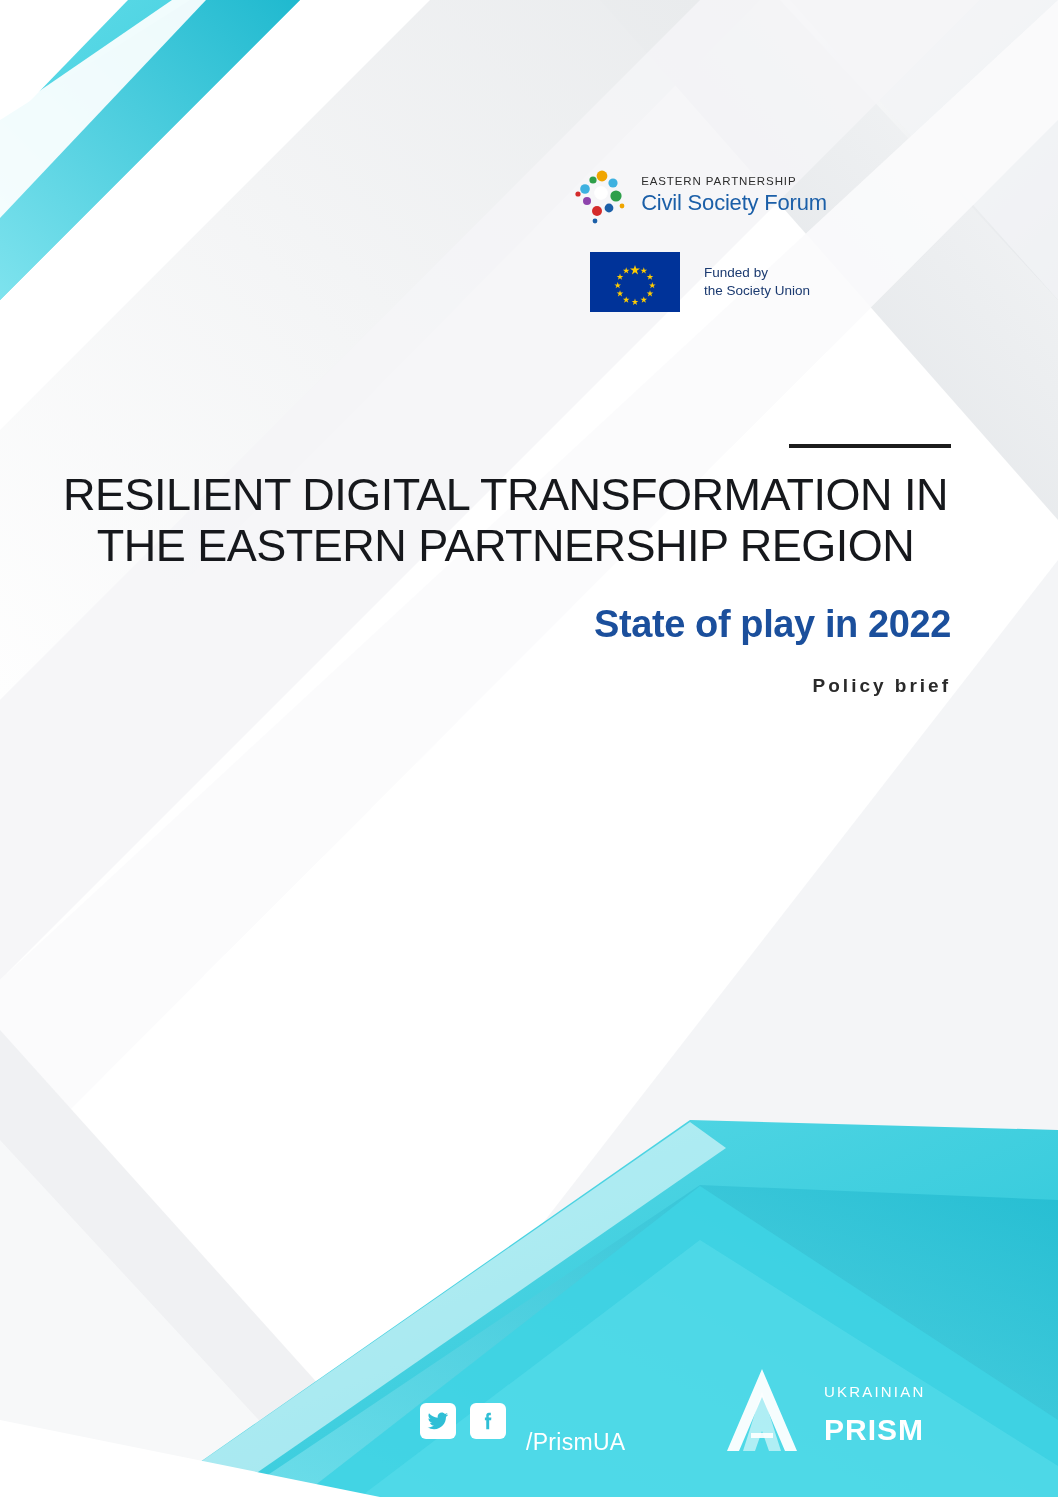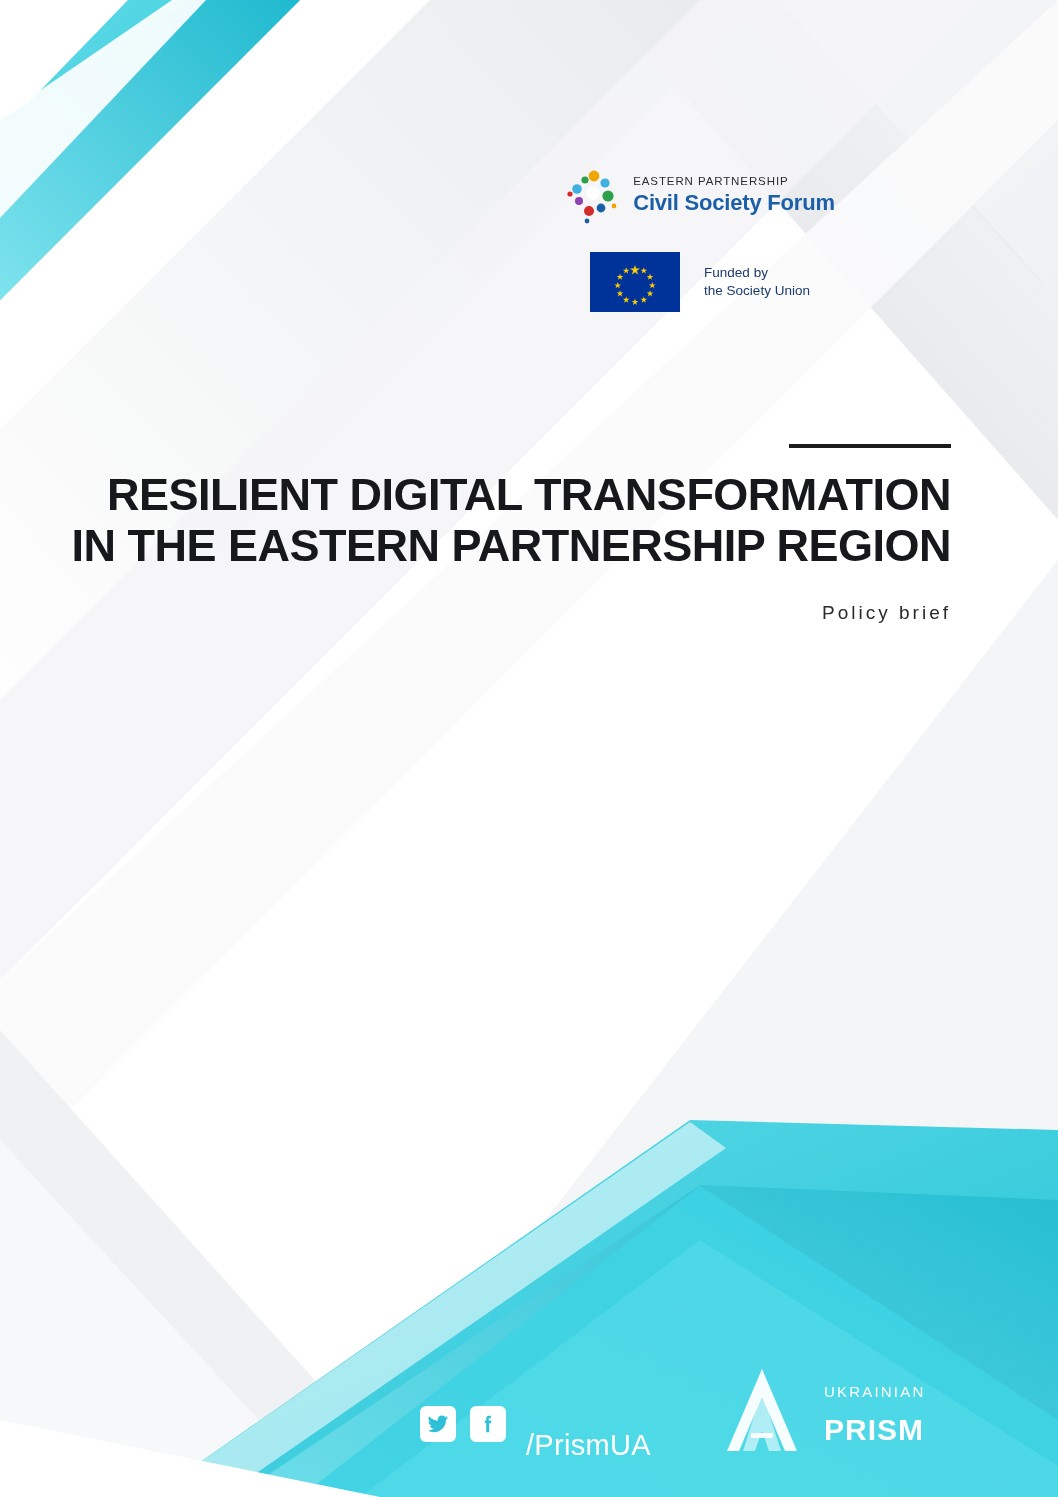--- a/index.html
+++ b/index.html
@@ -45,21 +45,21 @@
   .epcsf-text { line-height: 1.05; }
   .epcsf-line1 {
     font-size: 11.5px;
     letter-spacing: 0.9px;
     color: #2d2d2d;
     font-weight: 400;
   }
   .epcsf-line2 {
     font-size: 22px;
     color: #1b5fa8;
-    font-weight: 700;
+    font-weight: 400;
     letter-spacing: -0.2px;
     margin-top: 4px;
   }
 
   .eu-block { display: flex; align-items: center; gap: 24px; }
   .eu-flag {
     width: 90px;
     height: 60px;
     background: #003399;
     position: relative;
@@ -82,38 +82,40 @@
   .title-wrap {
     position: absolute;
     top: 470px;
     left: 60px;
     width: 891px;
     text-align: right;
   }
   .main-title {
     font-size: 45px;
     line-height: 1.13;
-    font-weight: 700;
+    font-weight: 400;
     letter-spacing: -0.5px;
     color: #16181c;
     text-transform: uppercase;
+    text-align: center;
   }
   .subtitle {
     margin-top: 30px;
     font-size: 38px;
     line-height: 1.18;
     font-weight: 700;
     color: #1b4f9c;
     letter-spacing: -0.4px;
   }
   .doc-type {
     margin-top: 28px;
     font-size: 19px;
     letter-spacing: 3px;
     color: #2a2a2a;
+    font-weight: bold;
   }
 
   
   .footer {
     position: absolute;
     bottom: 46px;
     left: 0;
     width: 1058px;
     height: 72px;
   }
@@ -129,21 +131,21 @@
     width: 36px;
     height: 36px;
     border-radius: 6px;
     background: #ffffff;
     display: flex;
     align-items: center;
     justify-content: center;
   }
   .soc-icon svg { display: block; }
   .handle {
-    font-size: 29px;
+    font-size: 23px;
     color: #ffffff;
     margin-left: 6px;
     letter-spacing: 0.3px;
     margin-top: 44px;
   }
   .prism-logo {
     position: absolute;
     left: 725px;
     top: -18px;
     width: 200px;
@@ -282,20 +284,21 @@
         <div>the Society Union</div>
       </div>
     </div>
   </div>
 
   <div class="title-rule"></div>
 
   <div class="title-wrap">
     <h1 class="main-title">RESILIENT DIGITAL TRANSFORMATION IN THE EASTERN PARTNERSHIP REGION</h1>
     <div class="subtitle">
+      <div>State of play in 2022</div>
     </div>
     <div class="doc-type">Policy brief</div>
   </div>
 
   <div class="footer">
 
     <div class="social">
       <div class="soc-icon">
         <svg width="22" height="22" viewBox="0 0 24 24" fill="#2fbfd6">
           <path d="M23 4.9c-.8.4-1.7.6-2.6.8.9-.6 1.6-1.5 2-2.5-.9.5-1.9.9-2.9 1.1-.8-.9-2-1.5-3.3-1.5-2.5 0-4.6 2.1-4.6 4.6 0 .4 0 .7.1 1-3.8-.2-7.2-2-9.5-4.8-.4.7-.6 1.5-.6 2.3 0 1.6.8 3 2.1 3.8-.8 0-1.5-.2-2.1-.6v.1c0 2.2 1.6 4.1 3.7 4.5-.4.1-.8.2-1.2.2-.3 0-.6 0-.9-.1.6 1.8 2.3 3.2 4.3 3.2-1.6 1.2-3.6 2-5.7 2-.4 0-.7 0-1.1-.1 2 1.3 4.4 2.1 7 2.1 8.4 0 13-7 13-13v-.6c.9-.6 1.7-1.4 2.3-2.3z"></path>

